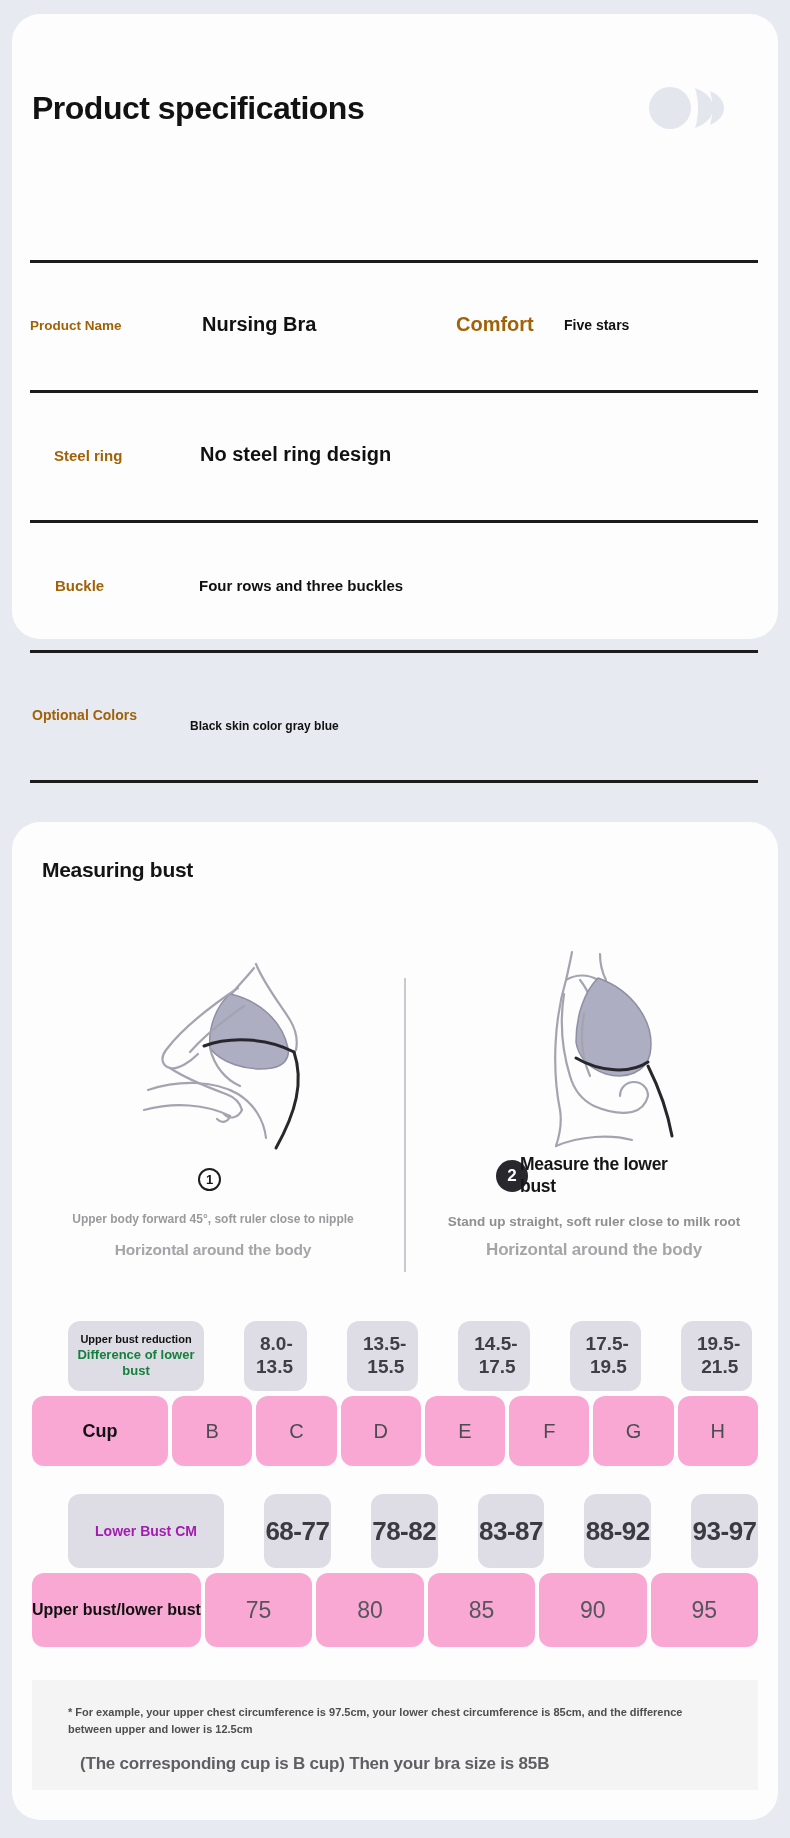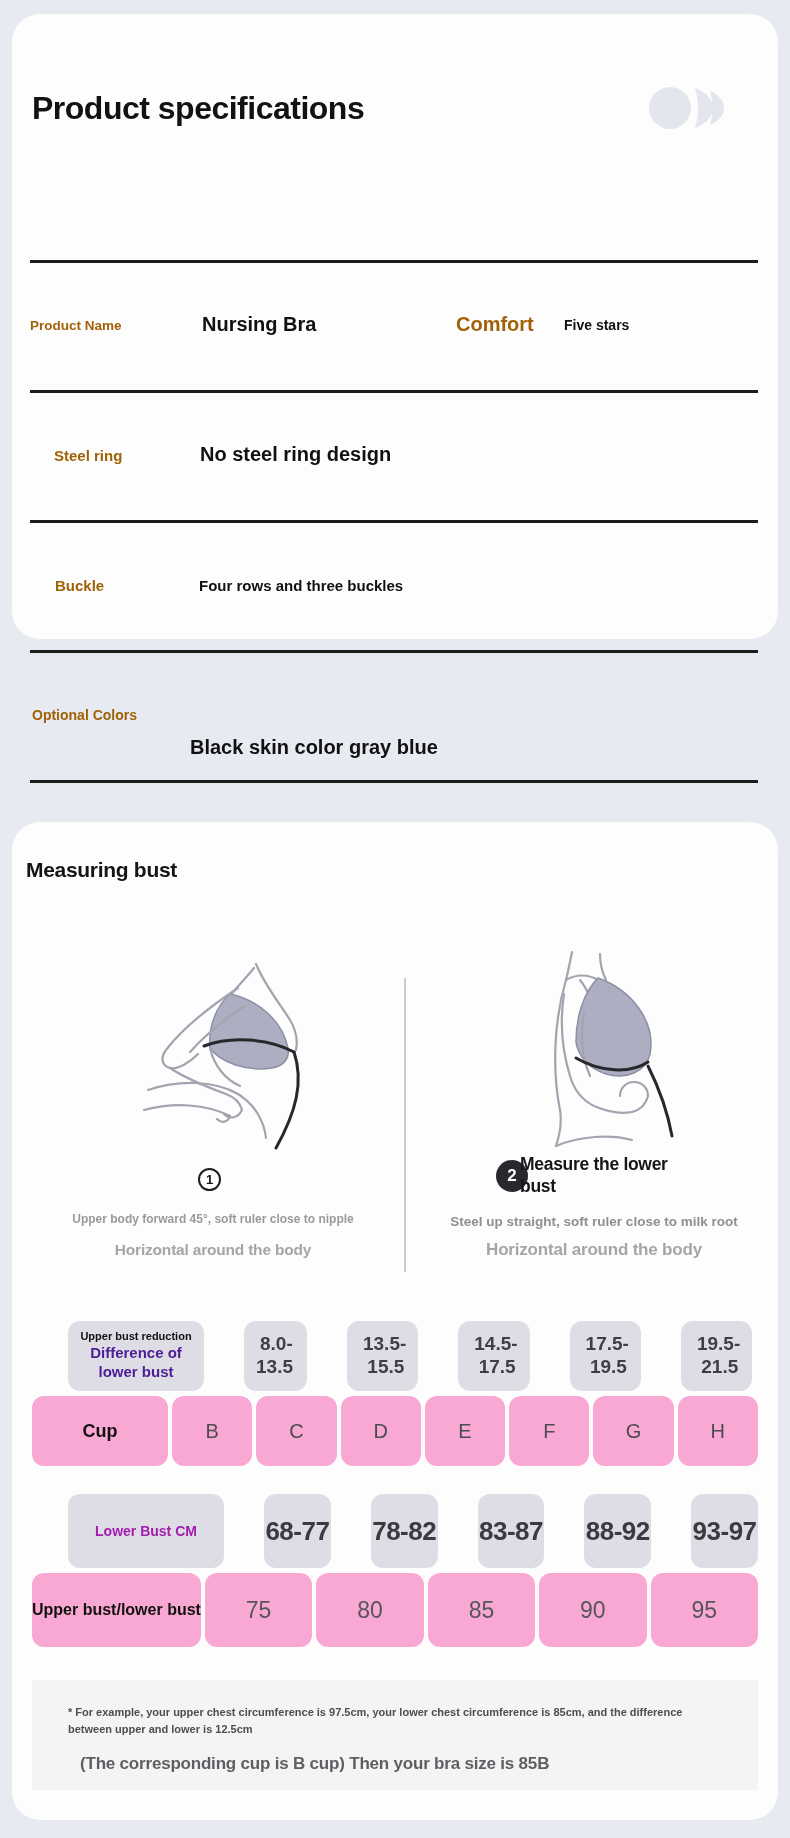--- a/index.html
+++ b/index.html
@@ -24,21 +24,21 @@
   }
   .logo { position:absolute; left:636px; top:72px; }
 
   .hline {
     position:absolute; left:18px; width:728px; height:3px; background:#1c1c1c;
   }
   .spec-label { position:absolute; transform:translateY(-50%); font-weight:bold; color:#a16207; white-space:nowrap; }
   .spec-value { position:absolute; transform:translateY(-50%); font-weight:bold; color:#111; white-space:nowrap; }
 
   .section-title {
-    position:absolute; left:14px; top:36px;
+    position:absolute; left:30px; top:36px;
     font-size:21px; font-weight:bold; letter-spacing:-0.3px;
   }
 
   .vdivider { position:absolute; left:392px; top:156px; width:2px; height:294px; background:#c9c9ce; }
 
   .step-title { position:absolute; display:flex; align-items:center; justify-content:center; font-weight:bold; }
   .step-title .txt { font-size:17.5px; letter-spacing:-0.3px; color:#161616; }
   .circle1 {
     width:23px; height:23px; border:2px solid #1e1e1e; border-radius:50%;
     display:inline-flex; align-items:center; justify-content:center;
@@ -59,21 +59,21 @@
   .cell {
     border-radius:12px; display:flex; align-items:center; justify-content:center;
     flex:1 1 0;
   }
   .cell.dark  { background:#dedce5;margin-left:36px; }
   .cell.light { background:#f9a8d4; }
   #cup-table .cell { height:70px; }
   #size-table .cell { height:74px; }
   .cup-head { flex:0 0 136px; flex-direction:column; line-height:1.25; text-align:center; }
   .cup-head .l1 { font-size:11px; font-weight:bold; color:#111; }
-  .cup-head .l2 { font-size:15px; font-weight:bold; color:#4c1d95; width:120px; }
+  .cup-head .l2 { font-size:13px; font-weight:bold; color:#15803d; width:120px; }
   .range2 { width:100%; padding:0 12px; font-size:19px; font-weight:bold; color:#3e3e45; line-height:1.2; }
   .range2 .r-top { display:block; text-align:left;  padding-left:4px; }
   .range2 .r-bot { display:block; text-align:right; padding-right:2px; }
   .cup-label { font-size:18px; font-weight:bold; color:#111; }
   .cup-val { font-size:20px; color:#4b4b52; }
   .size-head { flex:0 0 156px; font-size:14px; font-weight:bold; color:#a21caf; }
   .size-range { font-size:26px; font-weight:bold; color:#3a3a41; letter-spacing:-0.5px; }
   .size-head2 { flex:0 0 156px; font-size:16px; font-weight:bold; color:#111; white-space:nowrap; overflow:visible; }
   .size-val { font-size:23px; color:#55555b; }
 
@@ -115,21 +115,21 @@
   <span class="spec-label" style="left:444px;top:310px;font-size:20px">Comfort</span>
   <span class="spec-value" style="left:552px;top:311px;font-size:14px">Five stars</span>
 
   <span class="spec-label" style="left:42px;top:441px;font-size:15px">Steel ring</span>
   <span class="spec-value" style="left:188px;top:440px;font-size:20px">No steel ring design</span>
 
   <span class="spec-label" style="left:43px;top:571px;font-size:15px">Buckle</span>
   <span class="spec-value" style="left:187px;top:571px;font-size:15px">Four rows and three buckles</span>
 
   <span class="spec-label" style="left:20px;top:701px;font-size:14px">Optional Colors</span>
-  <span class="spec-value" style="left:178px;top:733px;font-size:20px">Black skin color gray blue</span>
+  <span class="spec-value" style="left:178px;top:712px;font-size:12px">Black skin color gray blue</span>
 </div>
 
 <div class="card" id="card2">
   <div class="section-title">Measuring bust</div>
 
   <span style="position:absolute;left:106px;top:140px">
     <svg width="200" height="192" viewBox="0 0 200 192">
       <path class="ln" d="M138,2 C146,22 162,42 172,58 C178,68 180,78 178,88"></path>
       <path class="ln" d="M136,6 C128,16 118,26 112,34"></path>
       <path class="bra" d="M112,32 C140,38 164,58 170,86 C172,96 166,104 154,106 C128,110 102,100 92,86 C90,66 98,44 112,32 Z"></path>
@@ -166,21 +166,21 @@
   <div class="step-title" style="left:16px;top:346px;width:370px">
     <span class="circle1">1</span>
   </div>
   <div class="sub-gray" style="left:16px;top:390px;width:370px;font-size:12px">Upper body forward 45°, soft ruler close to nipple</div>
   <div class="note-gray" style="left:16px;top:419px;width:370px;font-size:15.5px">Horizontal around the body</div>
 
   <div class="step-title" style="left:398px;top:332px;width:368px">
     <span class="circle2">2</span>
     <span class="txt2">Measure the lower bust</span>
   </div>
-  <div class="sub-gray" style="left:398px;top:392px;width:368px;font-size:13.5px;color:#8f8f91">Steel up straight, soft ruler close to milk root</div>
+  <div class="sub-gray" style="left:398px;top:392px;width:368px;font-size:13.5px;color:#8f8f91">Stand up straight, soft ruler close to milk root</div>
   <div class="note-gray" style="left:398px;top:418px;width:368px;font-size:17px">Horizontal around the body</div>
 
   <div class="tbl" id="cup-table" style="top:499px">
     <div class="trow">
       <div class="cell dark cup-head">
         <span class="l1">Upper bust reduction</span>
         <span class="l2">Difference of lower bust</span>
       </div>
       <div class="cell dark">
           <div class="range2">

